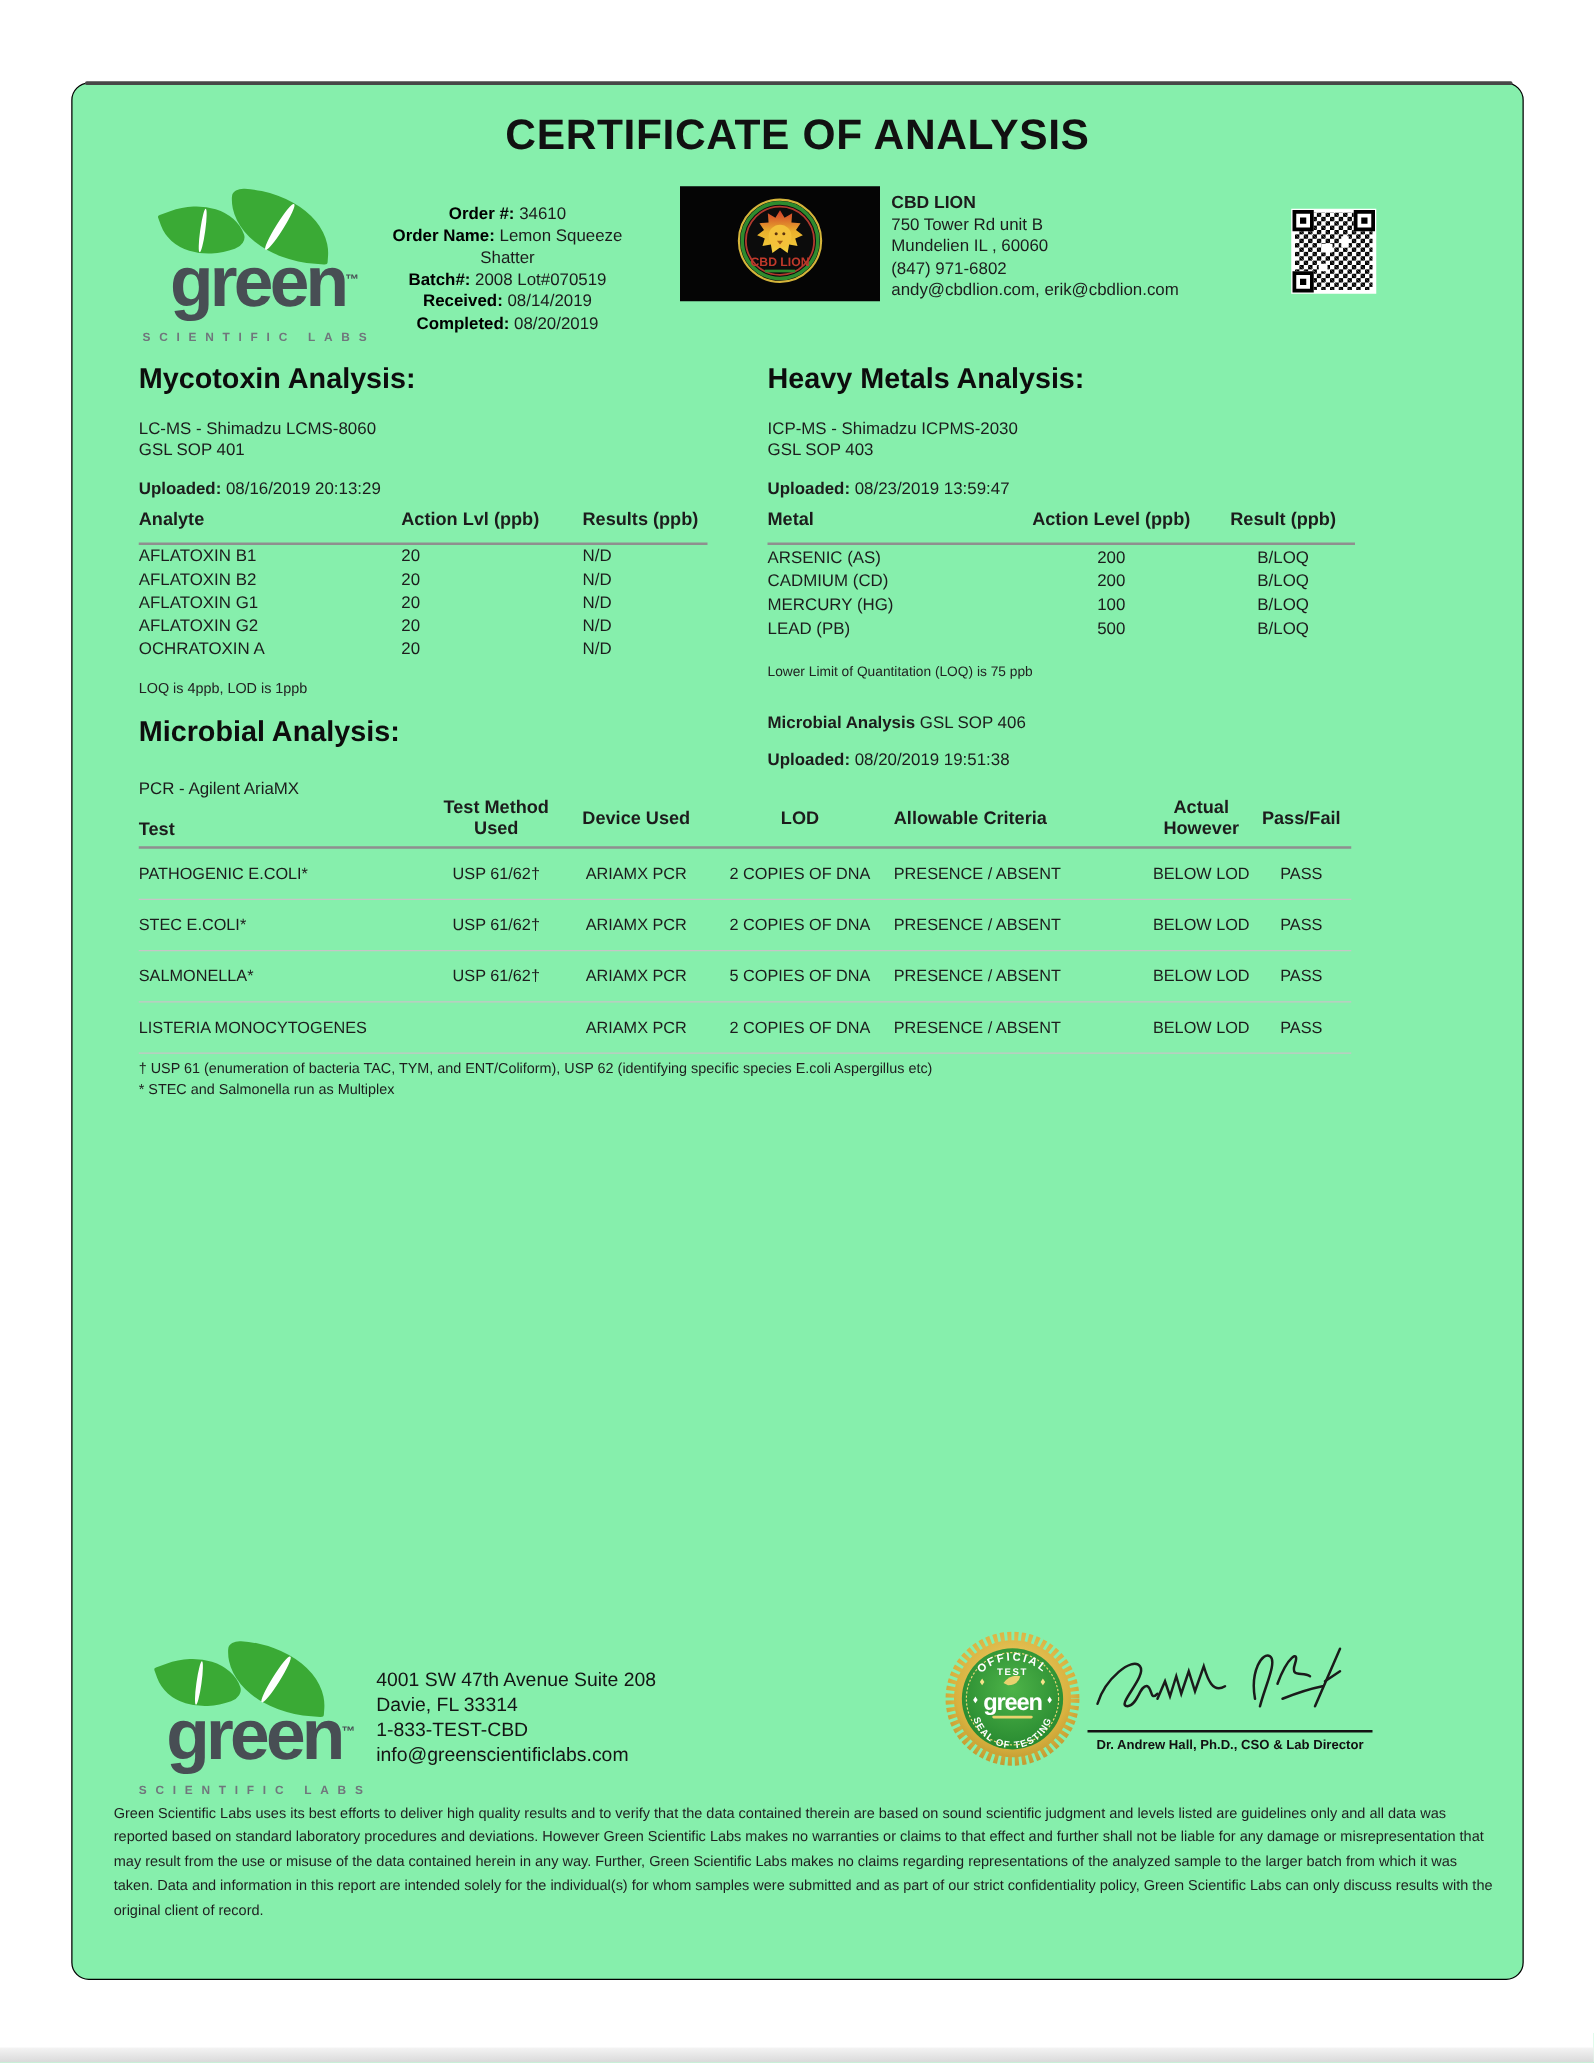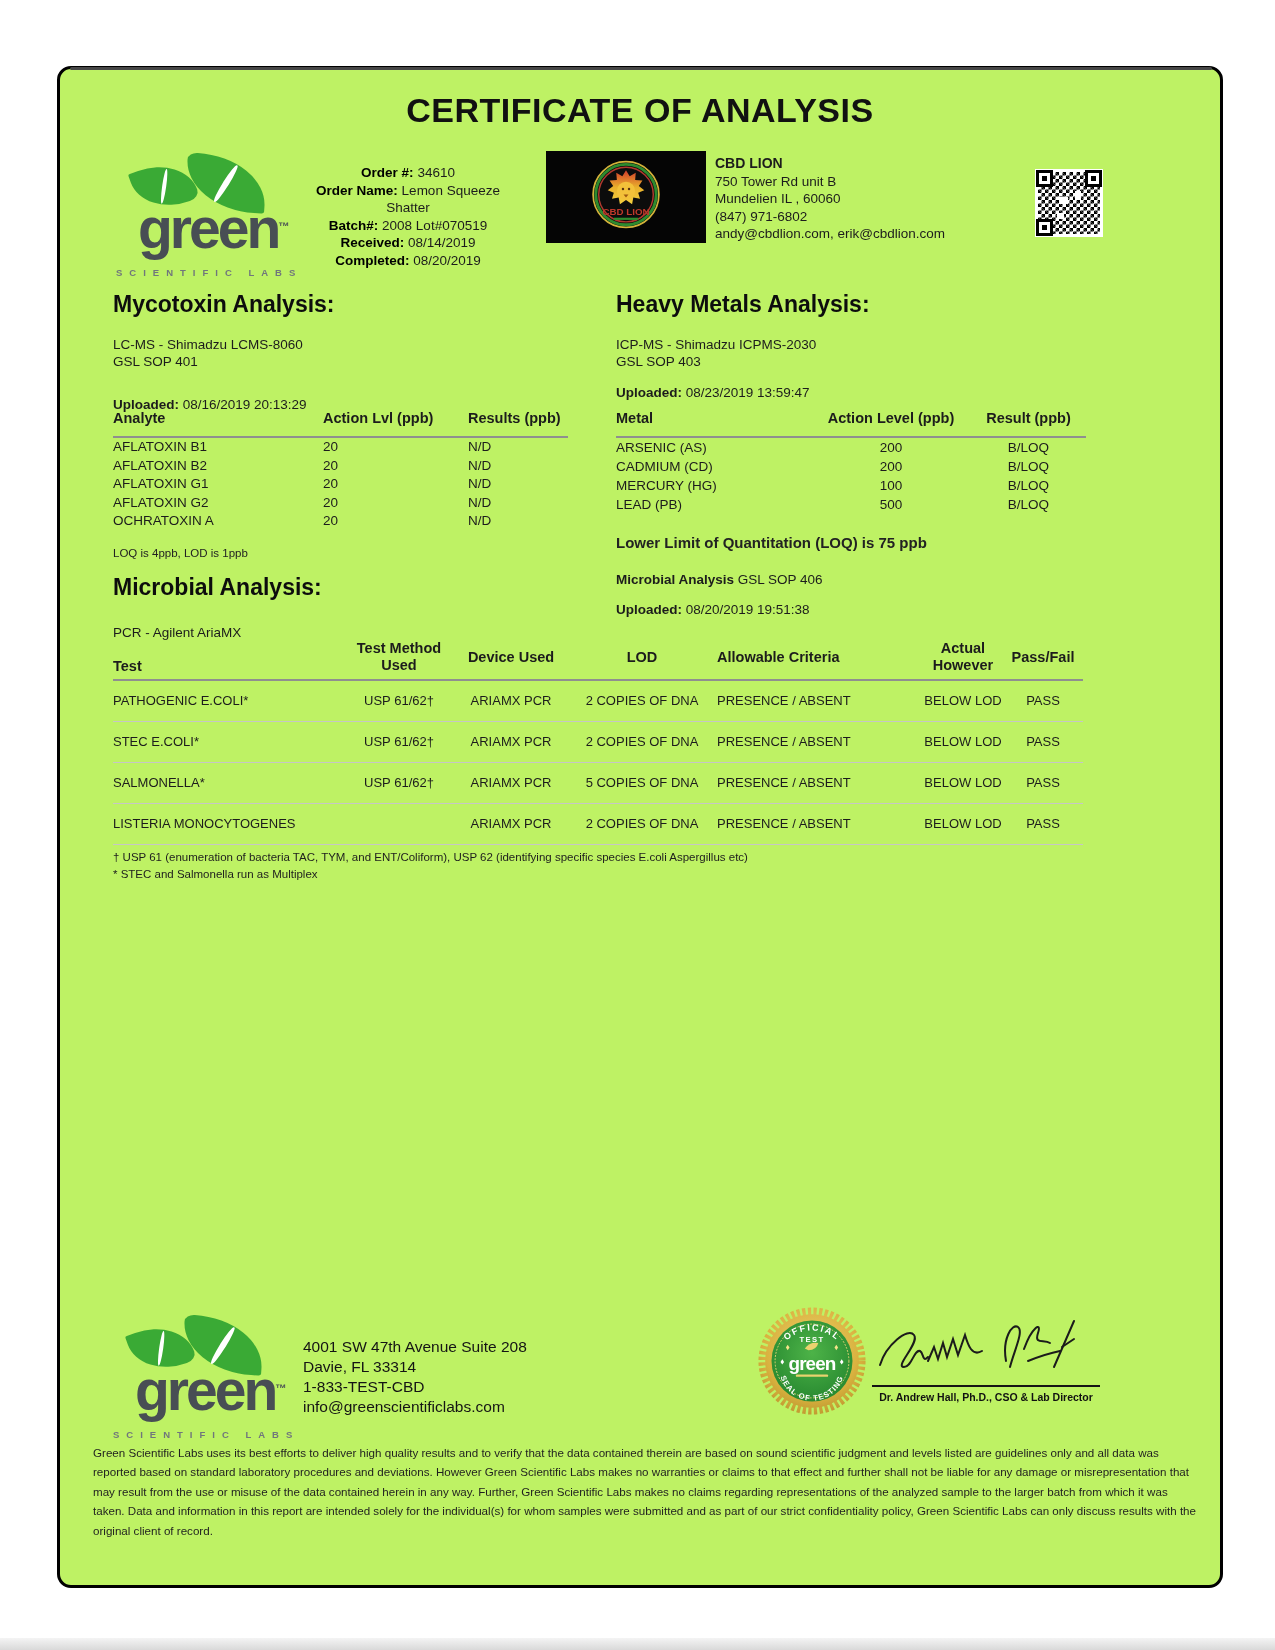--- a/index.html
+++ b/index.html
@@ -4,21 +4,21 @@
 <style>
   html,body{margin:0;padding:0;}
   body{
     width:1275px;height:1650px;position:relative;background:#ffffff;
     font-family:"Liberation Sans","DejaVu Sans",sans-serif;color:#1c1c1c;
     -webkit-font-smoothing:antialiased;
   }
   .abs{position:absolute;}
   #card{
     position:absolute;left:57px;top:66px;width:1160px;height:1516px;
-    background:#bef264;border:3px solid #000000;border-radius:14px;
+    background:#86efac;border:1px solid #000000;border-radius:14px;
   }
   #card::before{
     content:'';position:absolute;top:-2px;left:10px;right:8px;height:3px;
     background:#474747;border-radius:2px;
   }
   
   .doc-title{
     left:0;top:22px;width:100%;text-align:center;
     font-size:34px;font-weight:bold;letter-spacing:.5px;color:#111;
   }
@@ -52,21 +52,21 @@
   }
   .qr .patch{position:absolute;background:#fff;}
   .qr .f{position:absolute;width:17px;height:17px;border:3px solid #000;background:#fff;box-sizing:border-box;}
   .qr .f::after{content:'';position:absolute;inset:3px;background:#000;}
   .qr .f.tl{left:1px;top:1px;} .qr .f.tr{right:1px;top:1px;} .qr .f.bl{left:1px;bottom:1px;}
   
   .h2{font-size:23px;font-weight:bold;color:#0d0d0d;}
   .meth{font-size:13.5px;line-height:16.5px;}
   .uploaded{font-size:13.5px;}
   .note{font-size:11.5px;color:#222;}
-  .note-sm{font-size:15px;color:#222;font-weight:bold;}
+  .note-sm{font-size:11px;color:#222;}
   
   .stable .shead{display:flex;font-weight:bold;font-size:14.5px;padding-bottom:10px;border-bottom:2px solid #8f8f8f;}
   .stable .srow{display:flex;font-size:13.5px;}
   .myco .ca{width:210px;} .myco .cb{width:145px;} .myco .cc{width:100px;}
   .myco .srow{line-height:18.5px;}
   .hm .ca{width:195px;} .hm .cb{width:160px;text-align:center;} .hm .cc{width:115px;text-align:center;}
   .hm .srow{line-height:19px;}
   .stable .srow:first-of-type{margin-top:4px;}
   
   .mtable{left:53px;top:570px;width:970px;}
@@ -153,21 +153,21 @@
     <div class="f tl"></div>
     <div class="f tr"></div>
     <div class="f bl"></div>
   </div>
 
   <div class="abs h2" style="left:53px;top:222px;">Mycotoxin Analysis:</div>
   <div class="abs meth" style="left:53px;top:268px;">
     <div>LC-MS - Shimadzu LCMS-8060</div>
     <div>GSL SOP 401</div>
   </div>
-  <div class="abs uploaded" style="left:53px;top:328px;"><b>Uploaded:</b> <span>08/16/2019 20:13:29</span></div>
+  <div class="abs uploaded" style="left:53px;top:316px;"><b>Uploaded:</b> <span>08/16/2019 20:13:29</span></div>
 
   <div class="abs stable myco" style="left:53px;top:341px;width:455px;">
     <div class="shead">
       <div class="ca">Analyte</div>
       <div class="cb">Action Lvl (ppb)</div>
       <div class="cc">Results (ppb)</div>
     </div>
     <div class="srow">
         <div class="ca">AFLATOXIN B1</div>
         <div class="cb">20</div>

